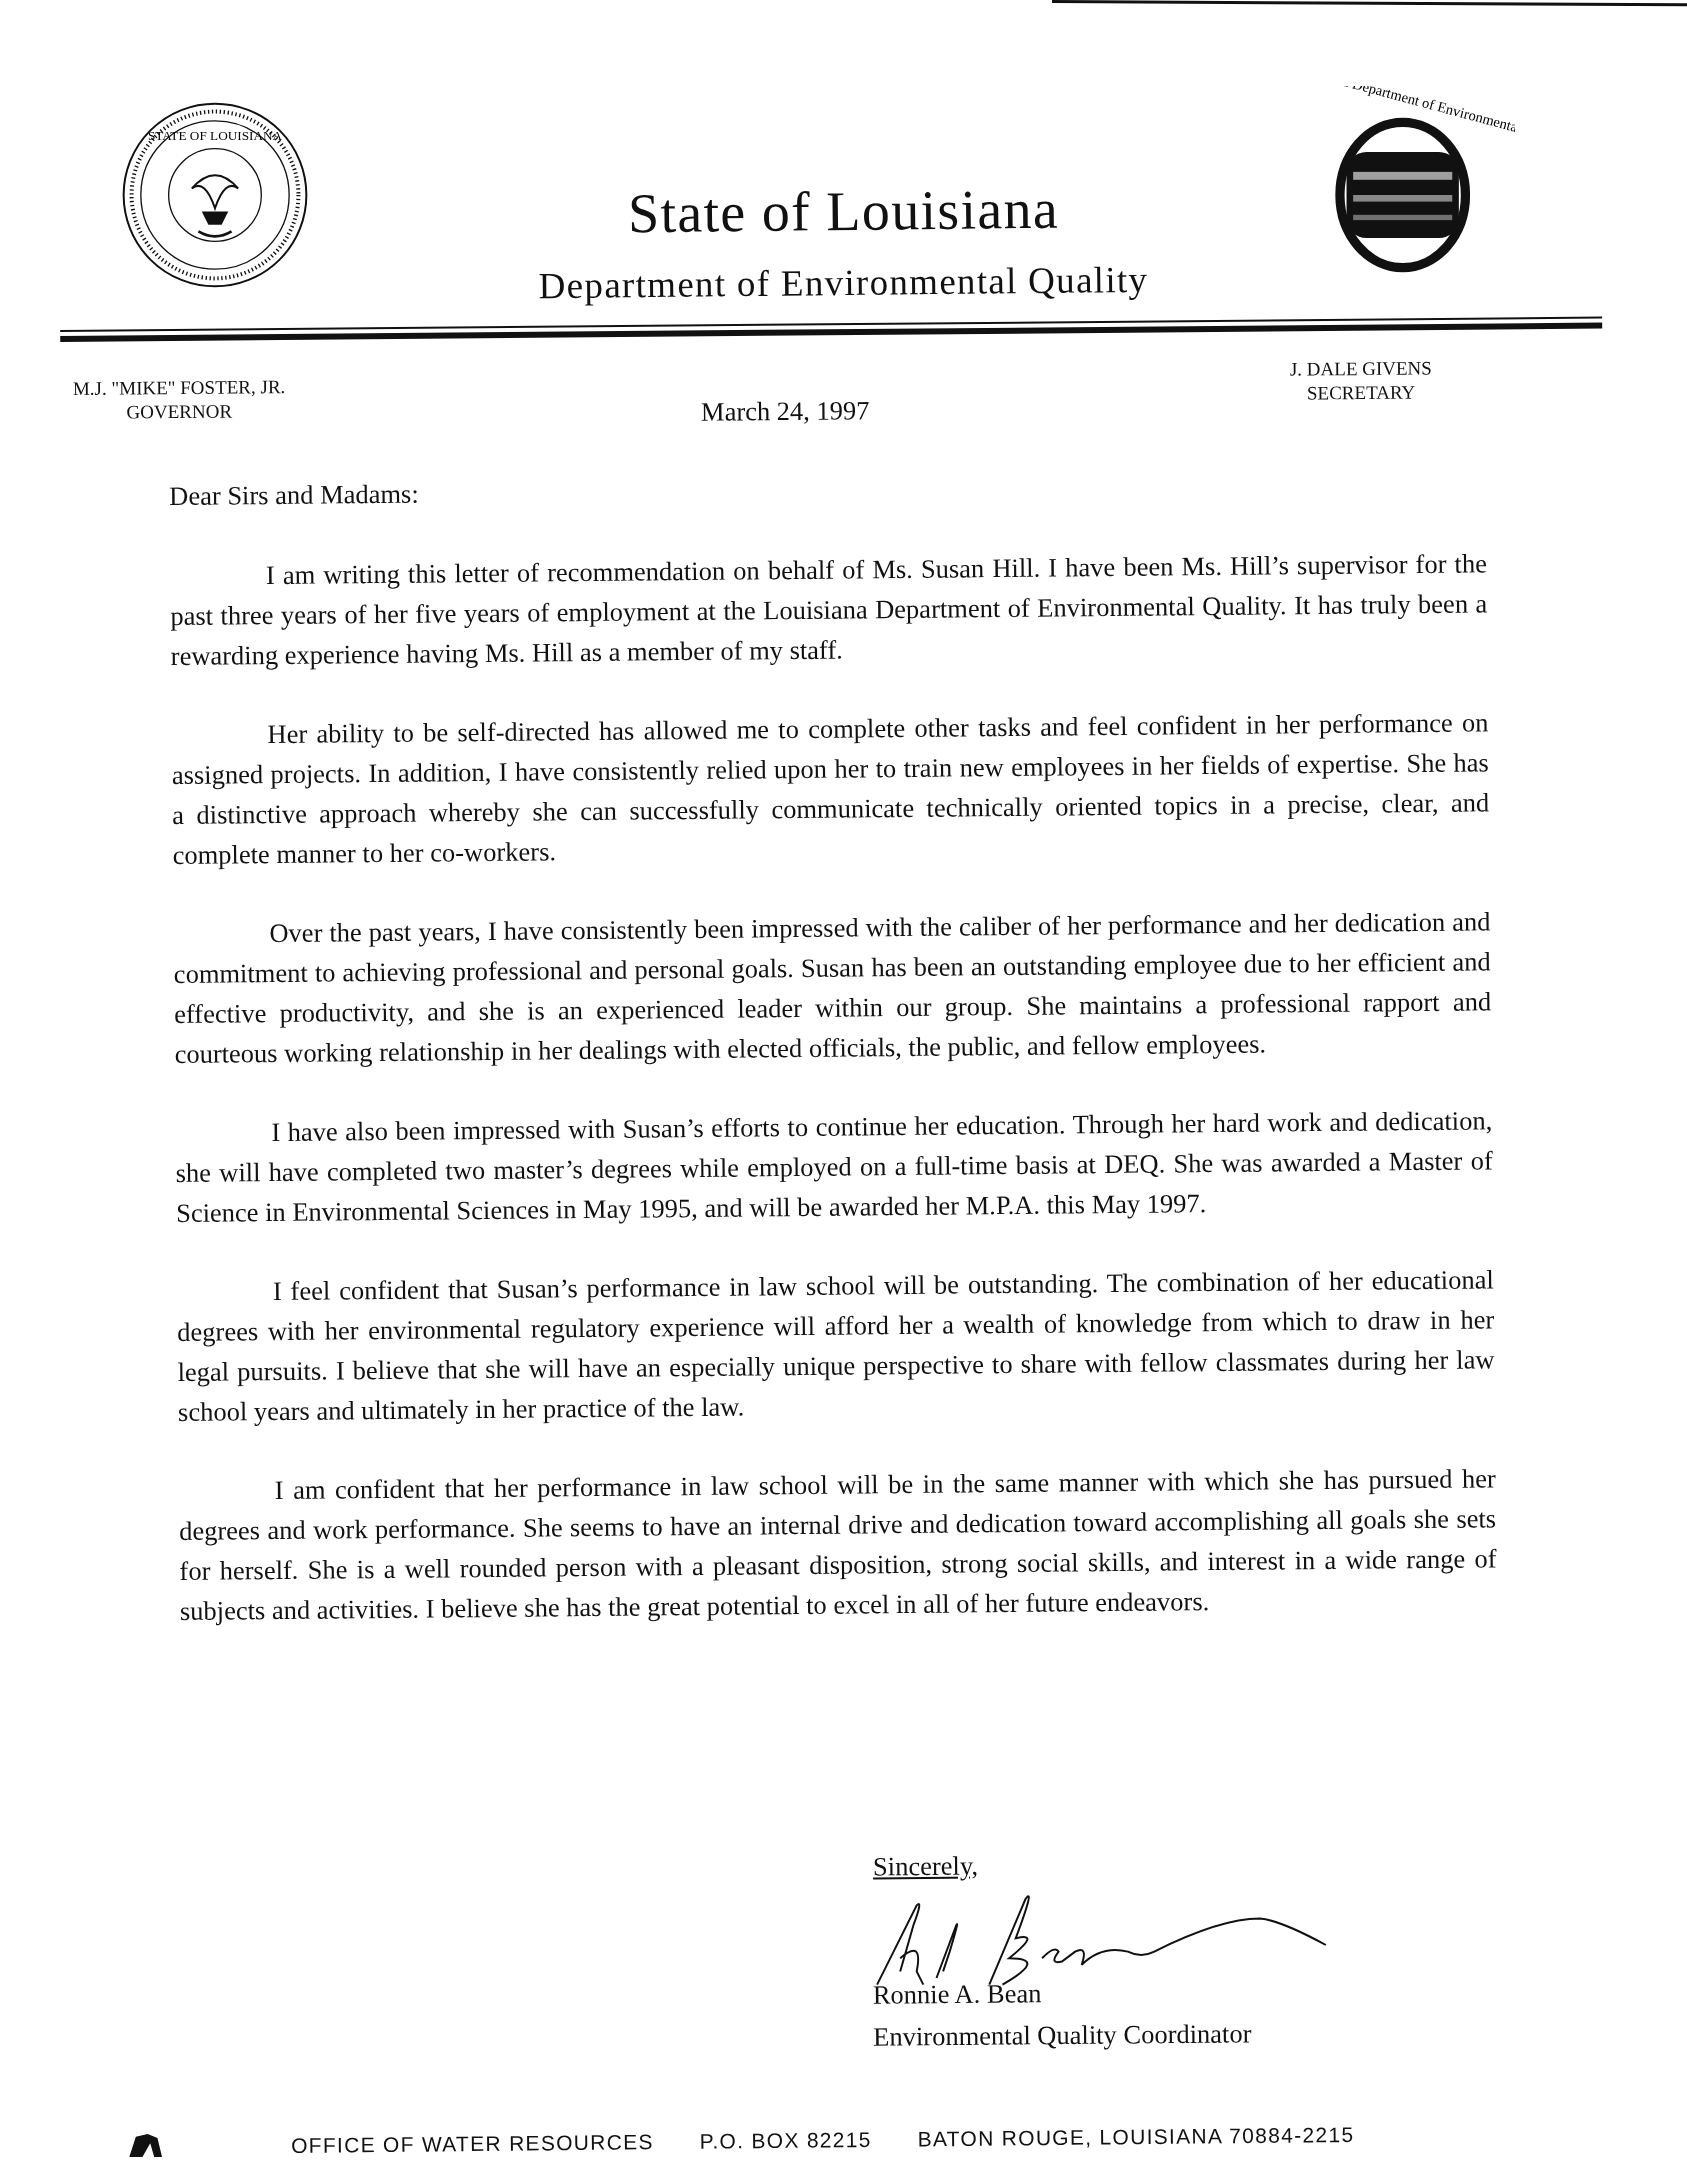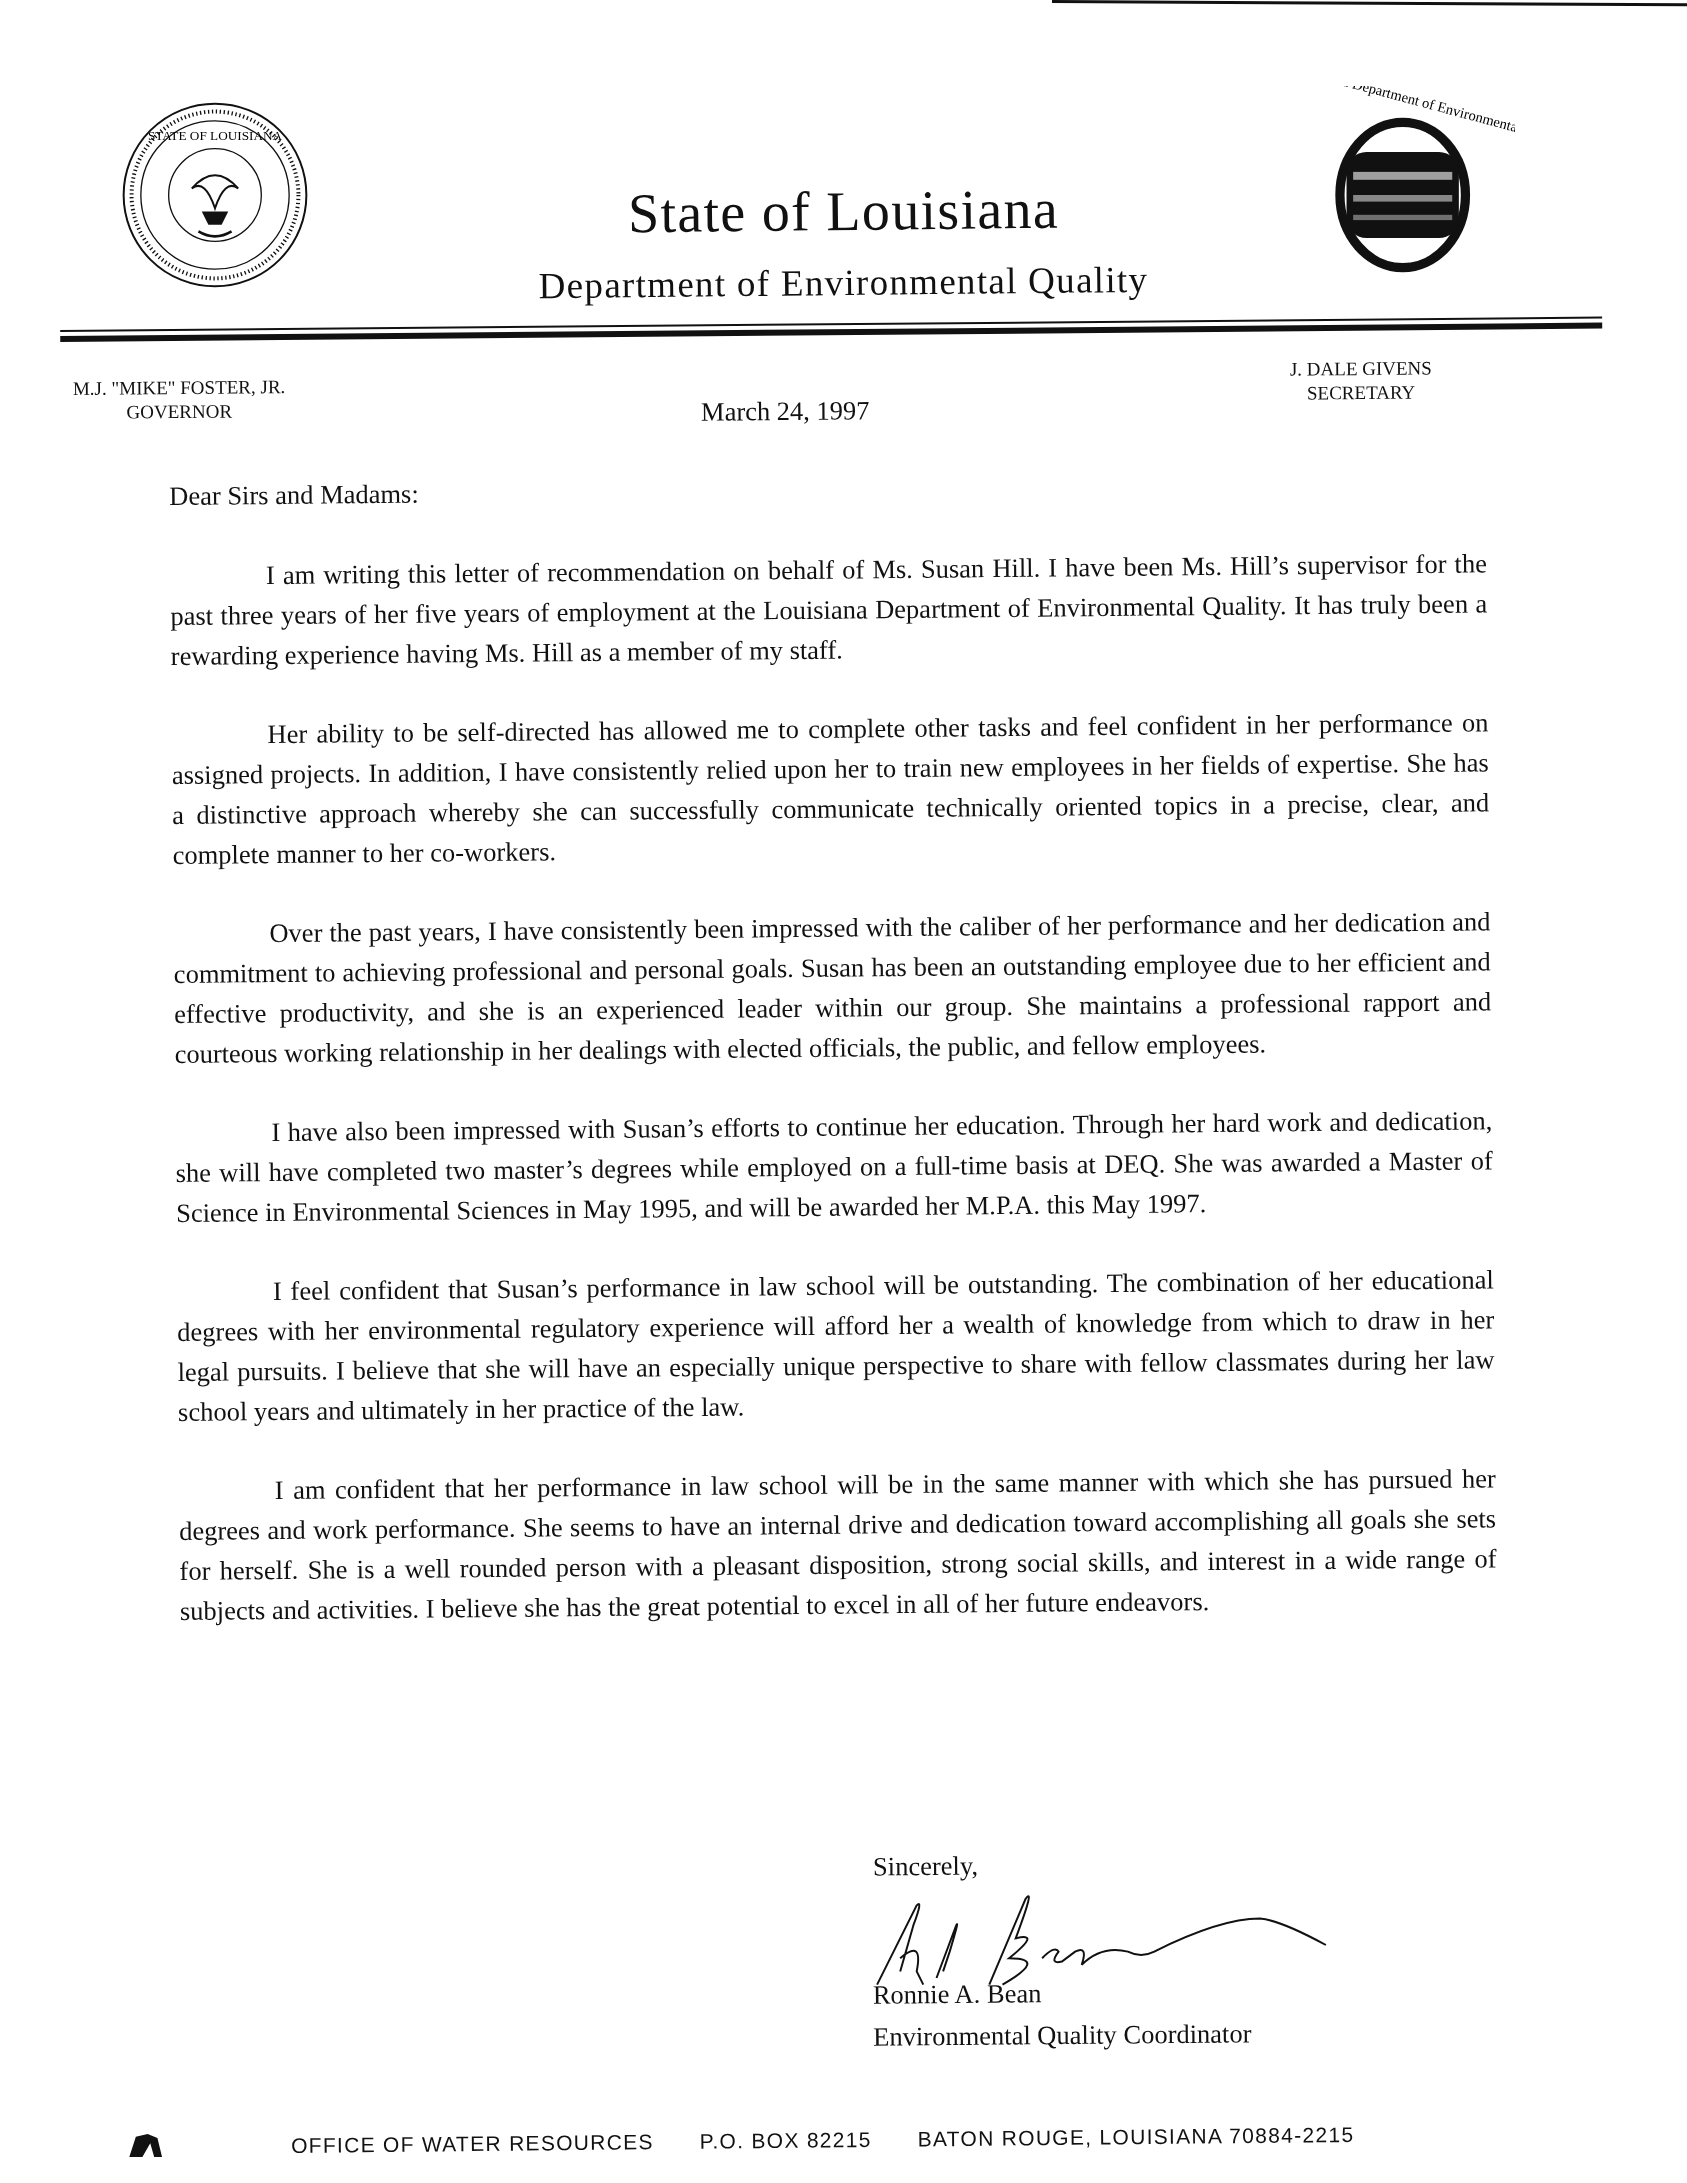--- a/index.html
+++ b/index.html
@@ -15,21 +15,21 @@
   .subtitle { left: 0; width: 1687px; top: 261px; text-align: center; font-size: 37px; letter-spacing: 1.3px; transform: rotate(-0.6deg); }
   .rule-wrap { left: 60px; top: 311px; width: 1542px; height: 26.5px; transform: rotate(-0.5deg); transform-origin: left top; }
   .rule-thin { position: absolute; left: 0; top: 18.5px; width: 100%; height: 2px; background: #111; }
   .rule-thick { position: absolute; left: 0; top: 25px; width: 100%; height: 6px; background: #111; }
   .gov { left: 73px; top: 376px; font-size: 19px; text-align: center; line-height: 24px; transform: rotate(-0.5deg); }
   .sec { left: 1290px; top: 357px; font-size: 19px; text-align: center; line-height: 24px; transform: rotate(-0.5deg); }
   .date { left: 701px; top: 396px; font-size: 26.5px; transform: rotate(-0.5deg); }
   .body-text { left: 169px; top: 476px; width: 1317px; font-size: 26.5px; line-height: 40px; transform: rotate(-0.55deg); transform-origin: left top; }
   .salutation { margin: 0 0 40px 0; }
   .para { margin: 0 0 39px 0; text-indent: 96px; text-align: justify; }
-  .closing { left: 873px; top: 1846px; font-size: 26.5px; line-height: 40px; transform: rotate(-0.5deg); }
+  .closing { left: 873px; top: 1846px; font-size: 26.5px; line-height: 40px; transform: rotate(-0.5deg); text-decoration: underline; }
   .signature { left: 850px; top: 1879px; width: 635px; height: 132px; }
   .sig-block { left: 873px; top: 1972px; font-size: 26.5px; line-height: 42px; transform: rotate(-0.5deg); }
   .footer { left: 291px; top: 2134px; font-family: "Liberation Sans", "DejaVu Sans", sans-serif; font-size: 21px; letter-spacing: 1.3px; transform: rotate(-0.6deg); transform-origin: left top; white-space: pre; }
   .footer span { margin-right: 46px; }
   .footer-logo { left: 128px; top: 2134px; width: 36px; height: 23px; }
 </style>
 </head>
 <body>
 
 <div class="abs top-rule"></div>

